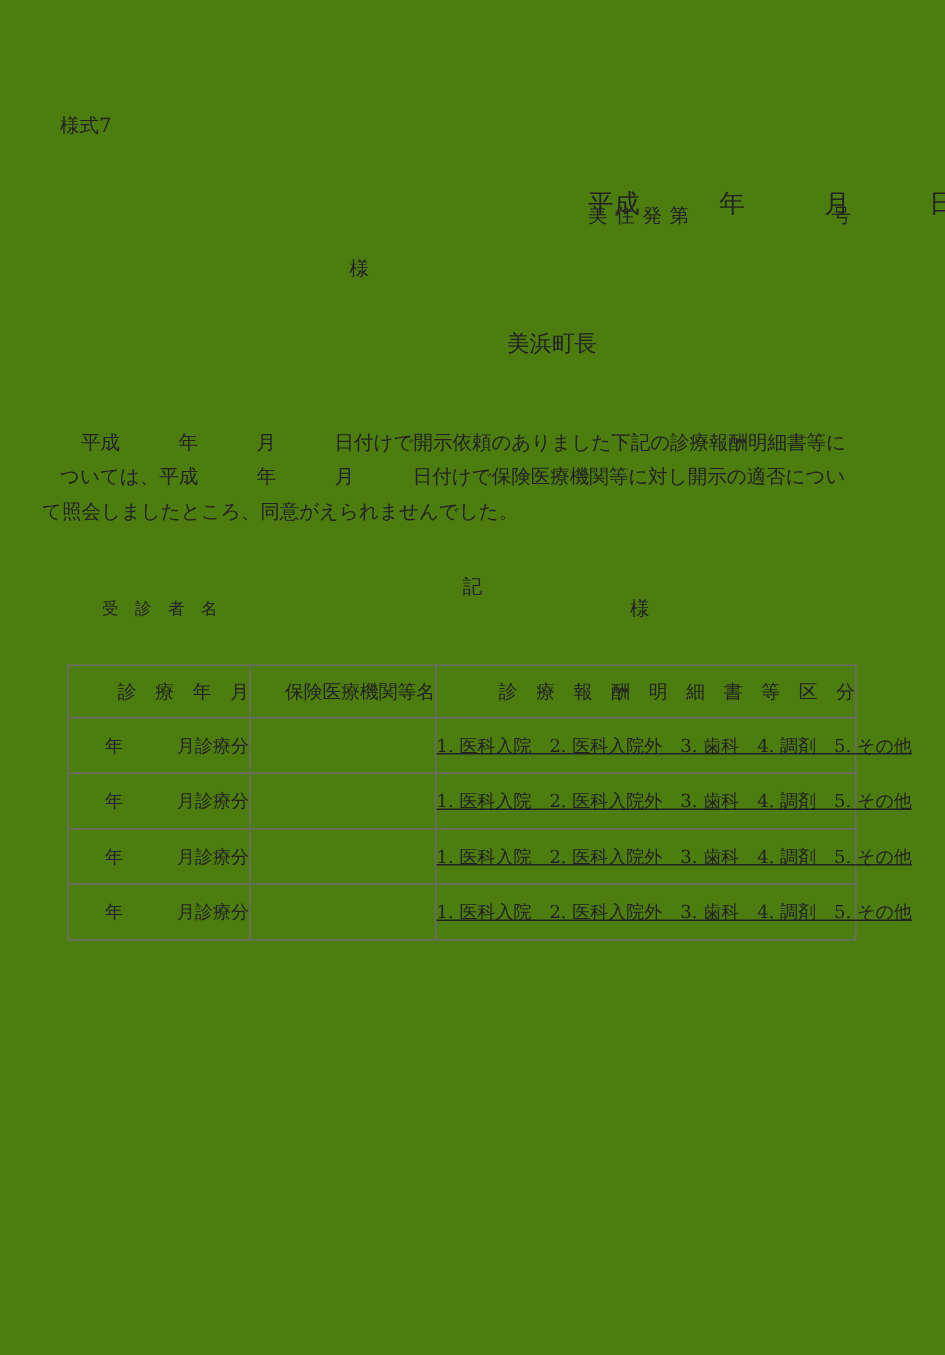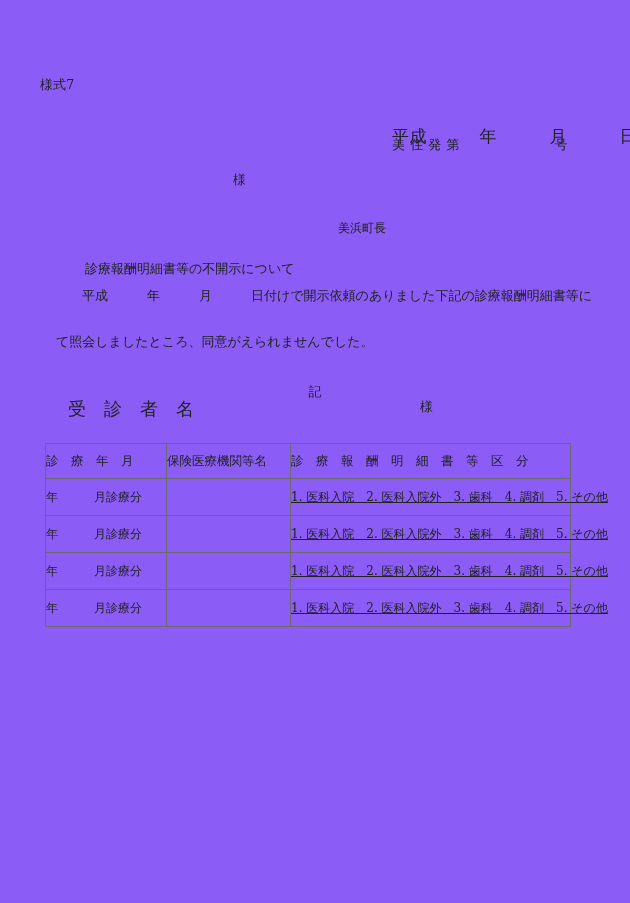--- a/index.html
+++ b/index.html
@@ -8,73 +8,73 @@
     background: #ffffff;
   }
   body {
     font-family: "DejaVu Serif", "Liberation Serif", serif;
     color: #1a1a1a;
   }
   .page {
     position: relative;
     width: 630px;
     height: 903px;
-    background: #8b5cf6;
+    background: #4d7c0f;
     overflow: hidden;
   }
 
   
   .t {
     position: absolute;
     white-space: pre;
     font-size: 13px;
     line-height: 1;
     color: #222222;
   }
 
   .form-no      { left: 40px;  top: 78px;  font-size: 13px; }
 
   .doc-number   { left: 392px; top: 102px; font-size: 13px; letter-spacing: 0.5px; margin-top: 36px; }
   .doc-date     { left: 392px; top: 128px; font-size: 17px; letter-spacing: 0.5px; }
 
   .addressee    { left: 233px; top: 173px; font-size: 13px; }
-  .issuer       { left: 338px; top: 222px; font-size: 12px; }
+  .issuer       { left: 338px; top: 222px; font-size: 15px; }
 
   .subject      { left: 85px;  top: 262px; font-size: 13px; }
 
   
   .body-line    { font-size: 13px; }
-  .bl1          { left: 54px;  top: 289px; margin-left: 28px; }
+  .bl1          { left: 54px;  top: 289px; }
   .bl2          { left: 40px;  top: 312px; }
-  .bl3          { left: 56px;  top: 335px; }
+  .bl3          { left: 28px;  top: 335px; }
   .bl4          { left: 54px;  top: 358px; }
 
   .ki           { left: 0;     top: 385px; width: 630px; text-align: center; font-size: 13px; }
 
-  .patient-name { left: 68px;  top: 400px; font-size: 18px; }
+  .patient-name { left: 68px;  top: 400px; font-size: 11px; }
   .patient-sama { left: 420px; top: 400px; font-size: 13px; }
 
   
   .rec-table {
     position: absolute;
     left: 45px;
     top: 443px;
     width: 522px;
     border-collapse: collapse;
     table-layout: fixed;
   }
   .rec-table td, .rec-table th {
     border: 1px solid #6b6b6b;
     padding: 0;
     height: 36px;
     font-weight: normal;
     font-size: 12px;
     color: #222222;
     vertical-align: middle;
-    text-align: left;
+    text-align: right;
     white-space: pre;
   }
   .col-a { width: 120px; }
   .col-b { width: 123px; }
   .col-c { width: 279px; font-family: Liberation Mono, monospace; }
 
   .rec-table thead td {
     height: 34px;
     font-size: 12.5px;
   }
@@ -89,24 +89,24 @@
   <div class="t form-no">様式7</div>
 
   <div class="t doc-number">美 住 発 第　　　　　　　号</div>
 
   <div class="t doc-date">平成　　　年　　　月　　　日</div>
 
   <div class="t addressee">様</div>
 
   <div class="t issuer">美浜町長</div>
 
-  <div class="t subject">診療報酬明細書等の不開示について</div>
 
   <div class="t body-line bl1">平成　　　年　　　月　　　日付けで開示依頼のありました下記の診療報酬明細書等に</div>
 
+  <div class="t body-line bl2">ついては、平成　　　年　　　月　　　日付けで保険医療機関等に対し開示の適否につい</div>
 
   <div class="t body-line bl3">て照会しましたところ、同意がえられませんでした。</div>
 
 
   <div class="t ki">記</div>
 
   <div class="t patient-name">受　診　者　名</div>
 
   <div class="t patient-sama">様</div>
 

